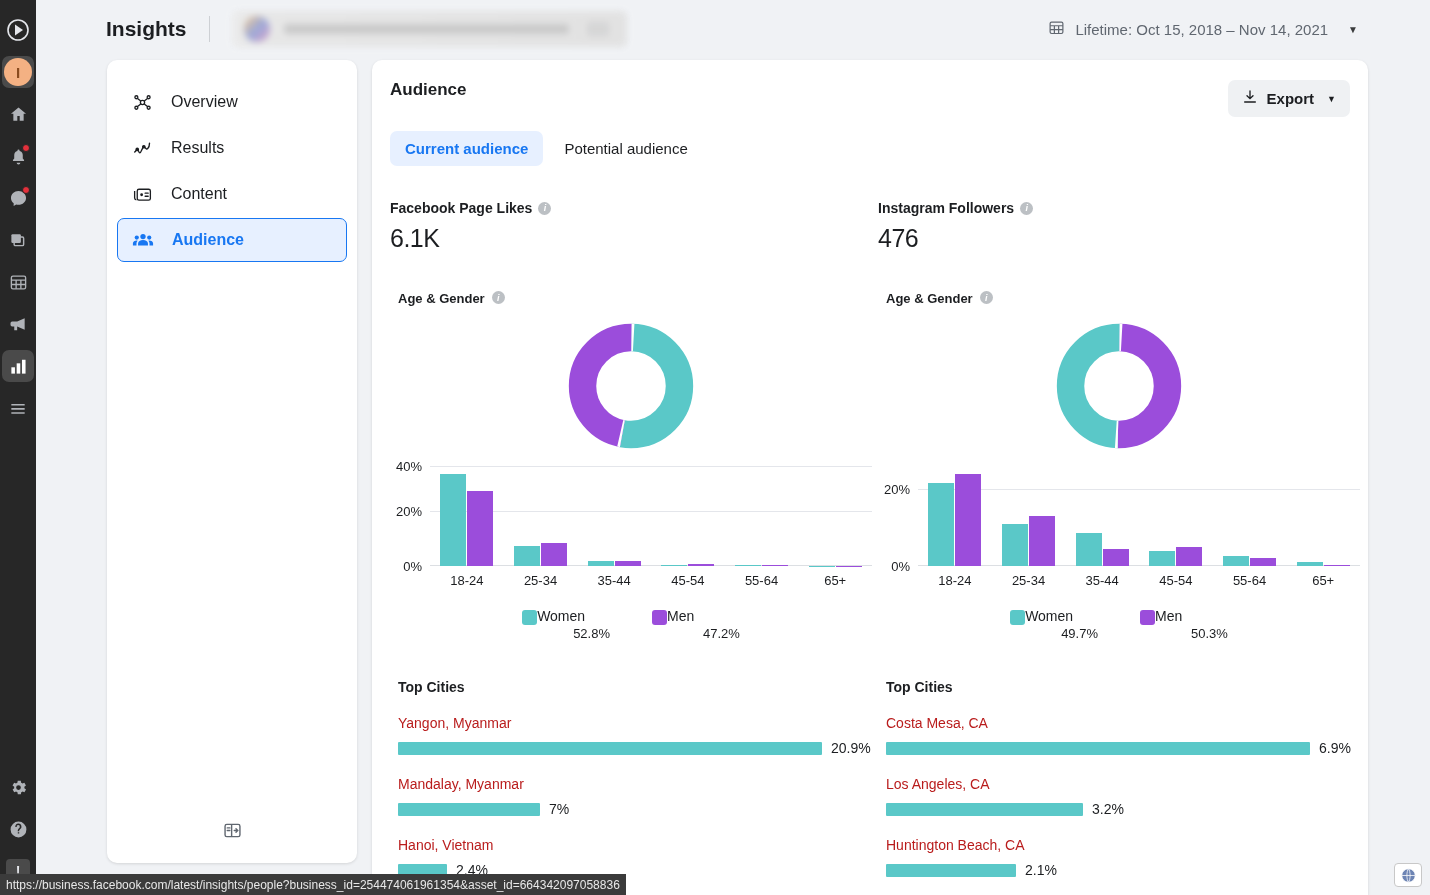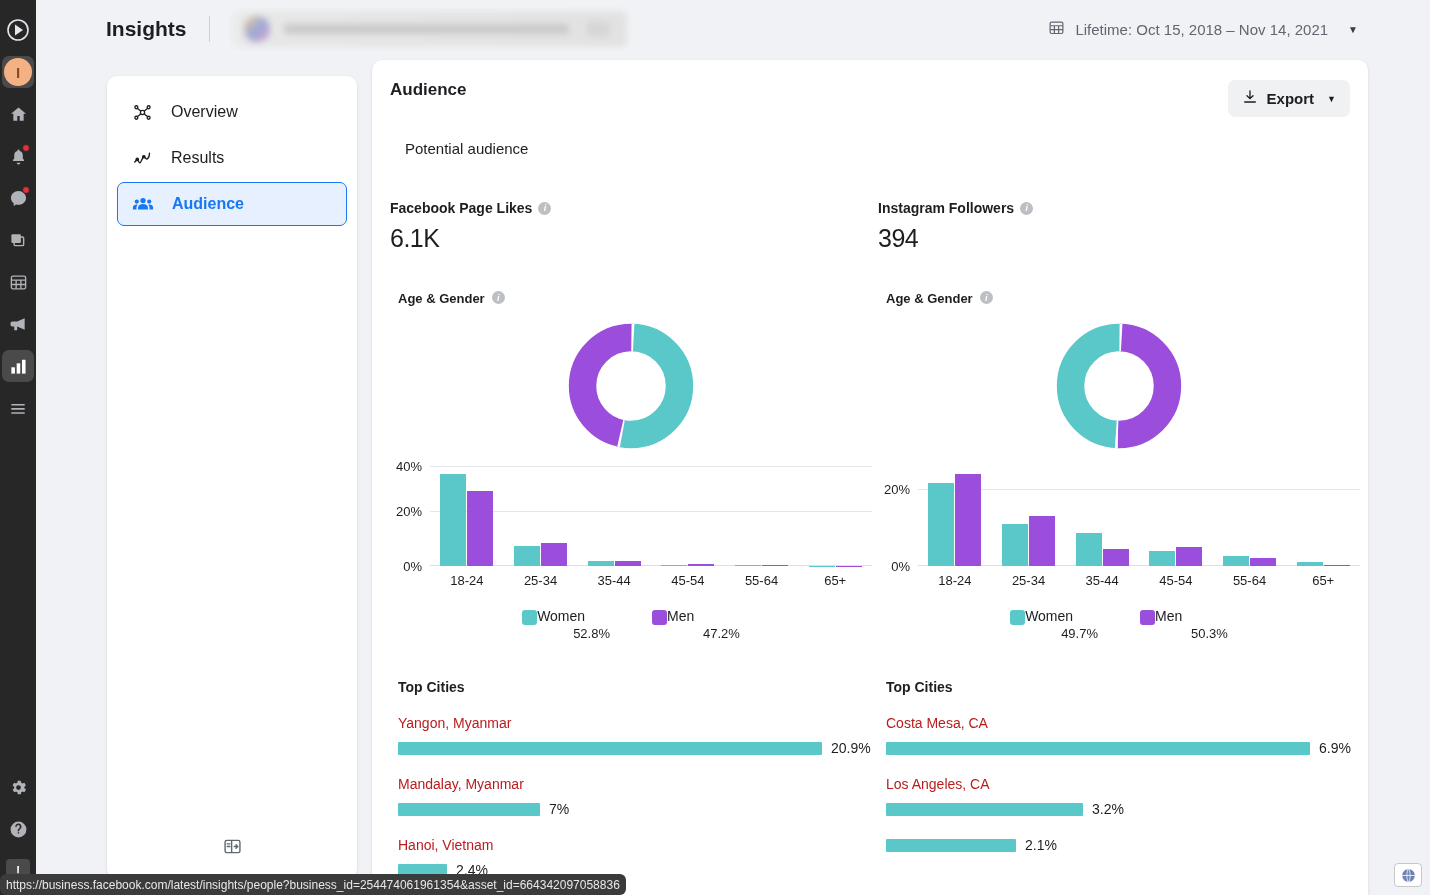--- a/index.html
+++ b/index.html
@@ -57,23 +57,23 @@
   .acct-line { height: 10px; border-radius: 4px; background: #c9c9c9; margin-left: 14px; width: 285px; }
   .acct-chip { width: 22px; height: 14px; border-radius: 3px; background: #d5d5d5; margin-left: 18px; }
   .daterange {
     margin-left: auto; margin-right: 72px; display: flex; align-items: center;
     gap: 10px; color: #606770; font-size: 15px;
   }
   .daterange .caret { font-size: 10px; color: #3a3b3c; margin-left: 10px; }
 
   
   .navcard {
-    position: absolute; left: 107px; top: 76px; width: 250px; height: 803px;
+    position: absolute; left: 107px; top: 60px; width: 250px; height: 803px;
     background: #ffffff; border-radius: 10px;
-    box-shadow: 0 1px 3px rgba(0,0,0,.12); padding: 14px 10px;
+    box-shadow: 0 1px 3px rgba(0,0,0,.12); padding: 20px 10px;
   }
   .navitem {
     display: flex; align-items: center; gap: 18px; height: 44px;
     padding: 0 14px; border-radius: 7px; margin-bottom: 2px;
     color: #1c1e21; font-size: 16px; cursor: pointer;
   }
   .navitem.active {
     background: #e7f0ff; color: #1877f2; font-weight: bold;
     border: 1px solid #1877f2;
   }
@@ -153,21 +153,21 @@
   .city { margin: 20px 0 0 8px; }
   .city-name { font-size: 14px; color: #b91c1c; }
   .city-row { display: flex; align-items: center; gap: 9px; margin-top: 9px; }
   .city-bar { height: 13px; background: #5ac8c8; border-radius: 1px; }
   .city-pct { font-size: 14px; color: #1c1e21; }
 
   
   .statusbar {
     position: absolute; left: 0; bottom: 0; height: 21px; max-width: 660px;
     background: #3b3b3b; color: #e8e8e8; font-size: 12px;
-    display: flex; align-items: center; padding: 0 6px; white-space: nowrap; overflow: hidden; border-radius: 6px;
+    display: flex; align-items: center; padding: 0 6px; white-space: nowrap; overflow: hidden;
   }
   .globe-btn {
     position: absolute; right: 8px; bottom: 8px; width: 28px; height: 24px;
     background: #ffffff; border: 1px solid #c8c8c8; border-radius: 4px;
     display: flex; align-items: center; justify-content: center;
   }
 </style>
 </head>
 <body>
 
@@ -281,20 +281,31 @@
   </div>
   <div class="navitem">
     <span class="ico">
       <svg width="21" height="21" viewBox="0 0 24 24" fill="none" stroke="#1c1e21" stroke-width="1.6" stroke-linecap="round">
         <path d="M3 16c1.5 0 1.5-3 3-3s1.5 4 3 4 3-7 4.5-7S16 14 18 12s2-6 2-6"></path>
         <circle cx="6" cy="13" r="1.3" fill="#1c1e21"></circle>
           <circle cx="13.5" cy="10" r="1.3" fill="#1c1e21"></circle>
       </svg>
     </span>
     <span>Results</span>
+  </div>
+  <div class="navitem">
+    <span class="ico">
+      <svg width="21" height="21" viewBox="0 0 24 24" fill="none" stroke="#1c1e21" stroke-width="1.5">
+        <path d="M3 8v8a2 2 0 0 0 2 2"></path>
+        <rect x="6" y="6" width="15" height="12.5" rx="2"></rect>
+        <circle cx="11" cy="12.3" r="1.6" fill="#1c1e21" stroke="none"></circle>
+        <path d="M15 10.5h3.5M15 14h3.5" stroke-linecap="round"></path>
+      </svg>
+    </span>
+    <span>Content</span>
   </div>
   <div class="navitem active">
     <span class="ico">
       <svg width="22" height="22" viewBox="0 0 24 24" fill="#1877f2">
         <circle cx="12" cy="8.3" r="2.9"></circle>
           <circle cx="5.2" cy="9.4" r="2.3"></circle>
           <circle cx="18.8" cy="9.4" r="2.3"></circle>
         <path d="M12 12c-3 0-5.4 1.7-5.4 3.8V18h10.8v-2.2C17.4 13.7 15 12 12 12z"></path>
         <path d="M5.2 12.6c-2.3 0-4.2 1.4-4.2 3V18h3.9v-2.2c0-1.2.5-2.3 1.4-3.1z"></path>
         <path d="M18.8 12.6c2.3 0 4.2 1.4 4.2 3V18h-3.9v-2.2c0-1.2-.5-2.3-1.4-3.1z"></path>
@@ -322,20 +333,21 @@
           <path d="M12 3v11M7.5 10 12 14.5 16.5 10"></path>
             <path d="M4 19.5h16"></path>
         </svg>
       </span>
       <span>Export</span>
       <span class="caret">▼</span>
     </div>
   </div>
 
   <div class="tabs">
+    <div class="tab active">Current audience</div>
     <div class="tab">Potential audience</div>
   </div>
 
   <div class="cols">
 
     <div class="col">
       <div class="metric-label">
         <span>Facebook Page Likes</span>
         <span class="info">i</span>
       </div>
@@ -441,21 +453,21 @@
         </div>
       </div>
 
     </div>
 
     <div class="col right">
       <div class="metric-label">
         <span>Instagram Followers</span>
         <span class="info">i</span>
       </div>
-      <div class="metric-value">394</div>
+      <div class="metric-value">476</div>
 
       <div class="section-label">
         <span>Age &amp; Gender</span>
         <span class="info">i</span>
       </div>
 
       <div class="donut-wrap">
         <svg width="128" height="128" viewBox="0 0 42 42">
           <circle cx="21" cy="21" r="15.9" fill="none" stroke="#9b4ddb" stroke-width="9" stroke-dasharray="50.3 49.7" stroke-dashoffset="25"></circle>
           <circle cx="21" cy="21" r="15.9" fill="none" stroke="#5ac8c8" stroke-width="9" stroke-dasharray="49.7 50.3" stroke-dashoffset="74.7"></circle>
@@ -534,20 +546,21 @@
         </div>
       </div>
       <div class="city">
         <div class="city-name">Los Angeles, CA</div>
         <div class="city-row">
           <div class="city-bar" style="width:197px"></div>
           <div class="city-pct">3.2%</div>
         </div>
       </div>
       <div class="city">
+        <div class="city-name">Huntington Beach, CA</div>
         <div class="city-row">
           <div class="city-bar" style="width:130px"></div>
           <div class="city-pct">2.1%</div>
         </div>
       </div>
 
     </div>
 
   </div>
 </div>

